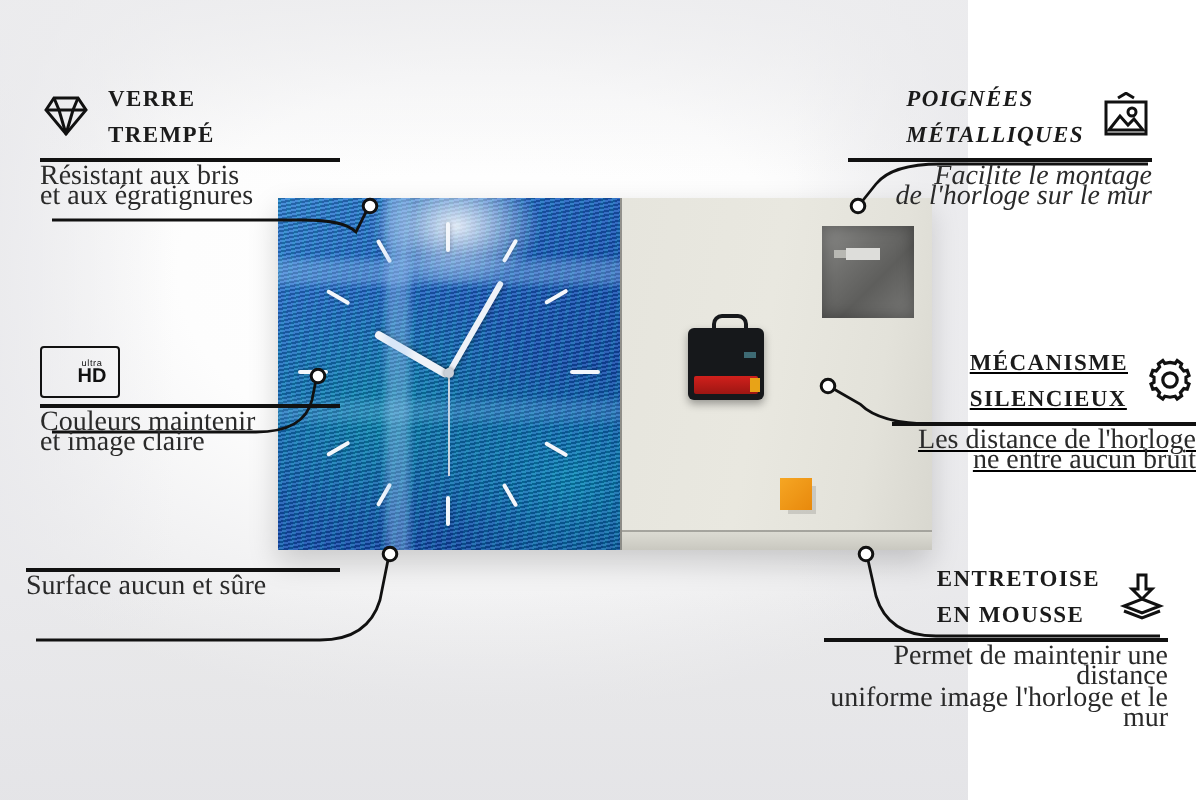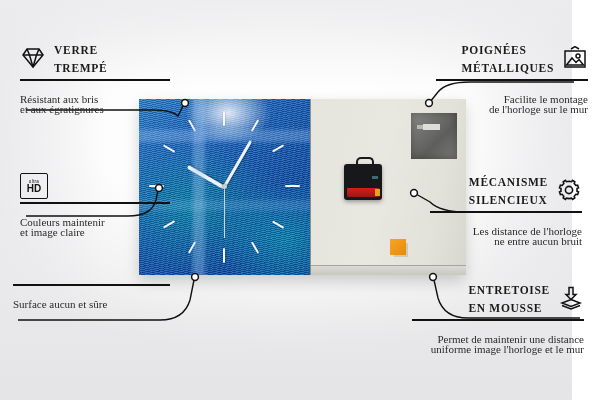--- a/index.html
+++ b/index.html
@@ -2,21 +2,21 @@
 <html><head>
 <meta charset="utf-8">
 <style>
   html,body{margin:0;padding:0;}
   body{
     width:600px;height:400px;overflow:hidden;
     font-family:"Liberation Serif", serif;
     background:#ffffff;
   }
   #stage{
-    position:relative;width:572px;height:400px;
+    position:relative;width:484px;height:400px;
     background:
       radial-gradient(ellipse 70% 55% at 50% 34%, #ffffff 0%, #fdfdfd 45%, #f2f2f3 75%, #e9e9ea 100%);
   }
   
   #stage:before{
     content:"";position:absolute;inset:0;
     background:
       linear-gradient(180deg, rgba(236,236,238,.85) 0%, rgba(255,255,255,0) 22%),
       linear-gradient(0deg, rgba(228,228,231,.9) 0%, rgba(255,255,255,0) 26%),
       linear-gradient(90deg, rgba(233,233,236,.8) 0%, rgba(255,255,255,0) 18%),
@@ -87,33 +87,33 @@
   .callout{position:absolute;}
   .co-head{display:flex;align-items:center;gap:8px;}
   .co-title{
     font-family:"Liberation Serif", serif;
     font-weight:bold;font-size:11.5px;letter-spacing:.7px;color:#1b1b1b;
     line-height:13px;text-transform:uppercase;
   }
   .co-rule{height:1.6px;background:#111;margin-top:3px;}
   .co-sub{
     font-family:"Liberation Serif", serif;
-    font-size:11px;line-height:10.5px;color:#2a2a2a;margin-top:13px;
+    font-size:14px;line-height:10.5px;color:#2a2a2a;margin-top:3px;
   }
   .left .co-title{text-align:left;}
   .left .co-sub{text-align:left;}
   .right .co-head{justify-content:flex-end;}
   .right .co-title{text-align:right;}
   .right .co-sub{text-align:right;}
   .icon{width:26px;height:24px;flex:0 0 auto;color:#111;}
   .icon svg{display:block;width:100%;height:100%;}
   .hdbadge{
     width:26px;height:24px;border:1.6px solid #111;border-radius:2px;
     display:flex;flex-direction:column;align-items:center;justify-content:center;
-    font-family:"Liberation Sans", sans-serif;color:#111;
+    font-family:"Liberation Sans", sans-serif;color:#111;padding-left:12px;
   }
   .hdbadge .u{font-size:4.6px;letter-spacing:.3px;line-height:5px;}
   .hdbadge .h{font-size:10px;font-weight:bold;line-height:10px;}
   .leader{position:absolute;left:0;top:0;width:600px;height:400px;pointer-events:none;}
 </style>
 </head>
 <body>
 
 <div id="stage">
 
@@ -217,21 +217,21 @@
     </div>
   </div>
 
   <div class="callout left" style="left:13px;top:281px;width:157px;">
     <div class="co-rule" style="width:157px;"></div>
     <div class="co-sub">
       <span>Surface aucun et sûre</span>
     </div>
   </div>
 
-  <div class="callout right" style="left:436px;top:40px;width:152px;">
+  <div class="callout right" style="left:424px;top:40px;width:152px;font-style:italic;">
     <div class="co-head">
       <span>
         <span class="co-title">POIGNÉES</span><br>
         <span class="co-title">MÉTALLIQUES</span>
       </span>
       <span class="icon">
         <svg viewBox="0 0 26 24">
             <g fill="none" stroke="currentColor" stroke-width="1.5">
           <path d="M9 3 L13 0.6 L17 3"></path>
               <rect x="3" y="5" width="20" height="16"></rect>
@@ -241,21 +241,21 @@
           </svg>
       </span>
     </div>
     <div class="co-rule" style="width:152px;"></div>
     <div class="co-sub">
       <span>Facilite le montage</span><br>
       <span>de l'horloge sur le mur</span>
     </div>
   </div>
 
-  <div class="callout right" style="left:430px;top:172px;width:152px;">
+  <div class="callout right" style="left:446px;top:172px;width:152px;text-decoration:underline;">
     <div class="co-head">
       <span>
         <span class="co-title">MÉCANISME</span><br>
         <span class="co-title">SILENCIEUX</span>
       </span>
       <span class="icon">
         <svg viewBox="0 0 26 24">
             <g fill="none" stroke="currentColor" stroke-width="1.6">
           <path d="M13 3.2 l2.6 .5 1 -1.4 2.2 1.6 -.6 1.6 1.7 2 1.7 -.3 .9 2.6 -1.5 .8 0 2.6 1.5 .8 -.9 2.6 -1.7 -.3 -1.7 2 .6 1.6 -2.2 1.6 -1 -1.4 -2.6 .5 -2.6 -.5 -1 1.4 -2.2 -1.6 .6 -1.6 -1.7 -2 -1.7 .3 -.9 -2.6 1.5 -.8 0 -2.6 -1.5 -.8 .9 -2.6 1.7 .3 1.7 -2 -.6 -1.6 2.2 -1.6 1 1.4 z"></path>
           <circle cx="13" cy="12" r="3.6"></circle>

